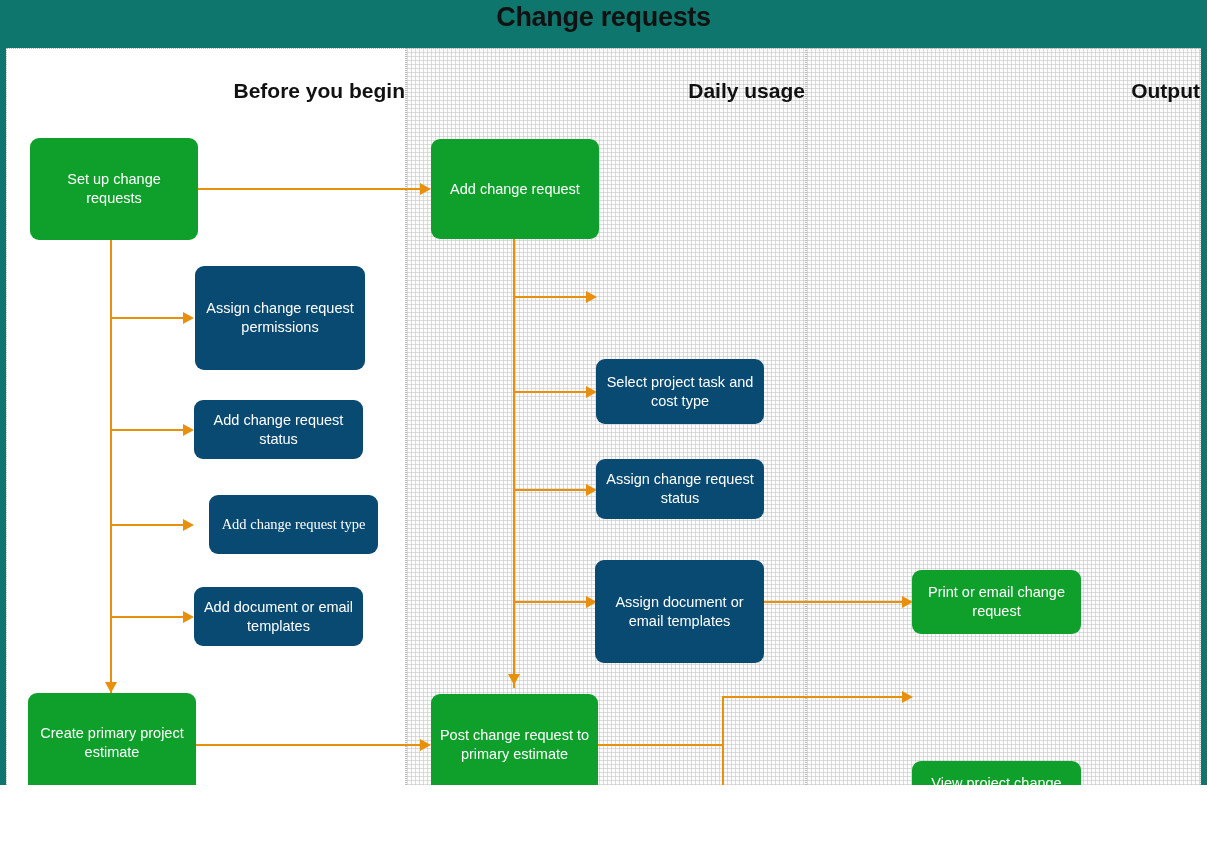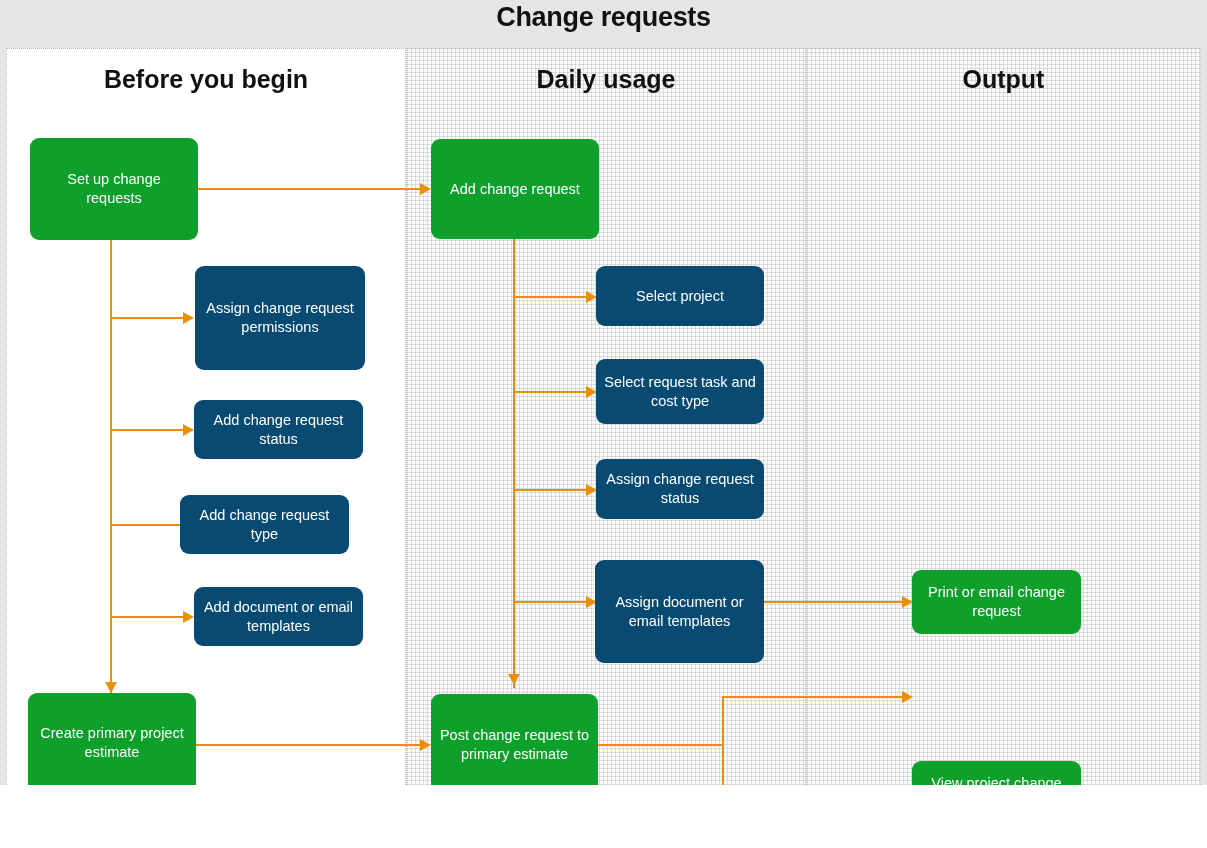--- a/index.html
+++ b/index.html
@@ -5,21 +5,21 @@
 <style>
   html,body{margin:0;padding:0;background:#ffffff;}
   body{
     font-family:"Liberation Sans","DejaVu Sans",sans-serif;
     -webkit-font-smoothing:antialiased;
   }
   #canvas{
     position:relative;
     width:1207px;
     height:785px;
-    background:#e5e5e5;
+    background:#0f766e;
     overflow:hidden;
   }
 
   
   #diagram-title{
     position:absolute;
     left:0; top:2px;
     width:1207px;
     text-align:center;
     font-size:27px;
@@ -46,24 +46,24 @@
   }
   #lane-output{ left:806px;width:395px;
     background-color:#fbfbfb;
     background-image:
       linear-gradient(90deg, rgba(175,175,175,.40) 1px, transparent 1px),
       linear-gradient(0deg,  rgba(175,175,175,.40) 1px, transparent 1px);
     background-size:4px 4px;
   }
   .lane-title{
     position:absolute;
-    top:16px;
+    top:30px;
     width:100%;
-    text-align:center;
-    font-size:25px;
+    text-align:right;
+    font-size:21px;
     font-weight:bold;
     color:#111111;
   }
 
   
   .node{
     position:absolute;
     border-radius:9px;
     color:#ffffff;
     display:flex;
@@ -163,31 +163,30 @@
 
   <div class="hline" style="left:722px; top:792px; width:180px;"></div>
   <div class="arrowhead right" style="left:902px; top:787px;"></div>
 
   <div class="node green" style="left:30px;  top:138px; width:168px; height:102px;">Set up change requests</div>
 
   <div class="node blue" style="left:195px; top:266px; width:170px; height:104px;">Assign change request permissions</div>
 
   <div class="node blue" style="left:194px; top:400px; width:169px; height:59px;">Add change request status</div>
 
-  <div class="node blue" style="left:180px; top:495px; width:169px; height:59px;">Add change request type</div>
+  <div class="node blue" style="left:209px; top:495px; width:169px; height:59px;font-family:Liberation Serif, serif;">Add change request type</div>
 
   <div class="node blue" style="left:194px; top:587px; width:169px; height:59px;">Add document or email templates</div>
 
   <div class="node green" style="left:28px;  top:693px; width:168px; height:100px;">Create primary project estimate</div>
 
   <div class="node green" style="left:431px; top:139px; width:168px; height:100px;">Add change request</div>
 
-  <div class="node blue" style="left:596px; top:266px; width:168px; height:60px;">Select project</div>
 
-  <div class="node blue" style="left:596px; top:359px; width:168px; height:65px;">Select request task and cost type</div>
+  <div class="node blue" style="left:596px; top:359px; width:168px; height:65px;">Select project task and cost type</div>
 
   <div class="node blue" style="left:596px; top:459px; width:168px; height:60px;">Assign change request status</div>
 
   <div class="node blue" style="left:595px; top:560px; width:169px; height:103px;">Assign document or email templates</div>
 
   <div class="node green" style="left:912px; top:570px; width:169px; height:64px;">Print or email change request</div>
 
   <div class="node green" style="left:431px; top:694px; width:167px; height:101px;">Post change request to primary estimate</div>
 
 

